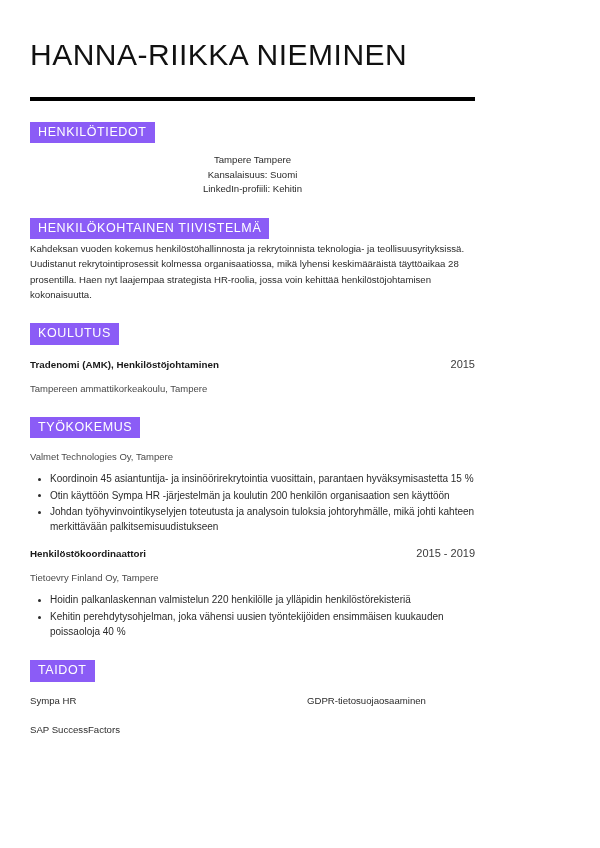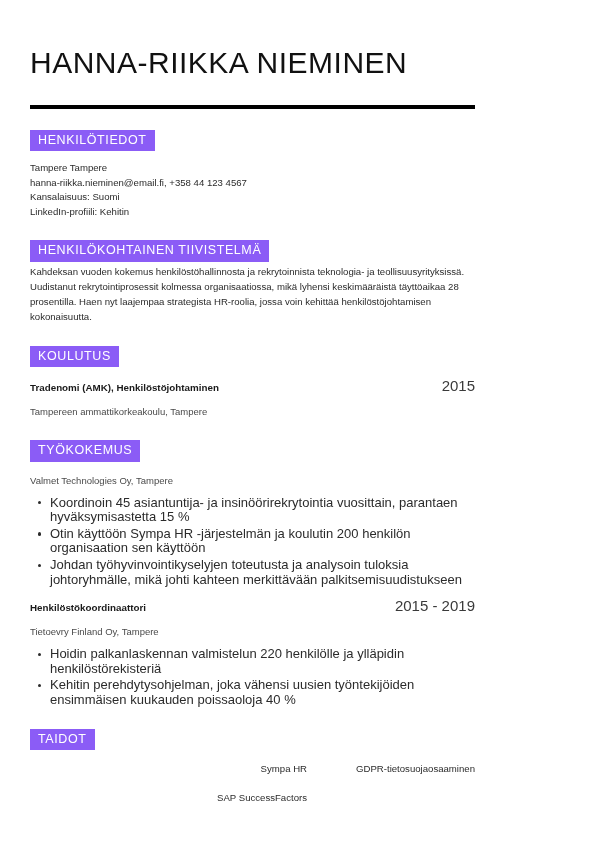--- a/index.html
+++ b/index.html
@@ -15,21 +15,21 @@
     -webkit-font-smoothing: antialiased;
     overflow: hidden;
   }
 
   .page {
     position: relative;
     width: 505px;
     height: 848px;
     background: #ffffff;
     box-sizing: border-box;
-    padding: 8px 30px;
+    padding: 0 30px;
   }
 
   
   .cv-name {
     margin: 0;
     padding-top: 38px;
     font-size: 30px;
     font-weight: 400;
     letter-spacing: 0.5px;
     line-height: 1.15;
@@ -59,20 +59,21 @@
     padding: 4px 8px 5px 8px;
     line-height: 1;
     white-space: nowrap;
   }
 
   
   .body-line {
     font-size: 9.6px;
     line-height: 14.4px;
     color: #2b2b2b;
+    text-align: center;
   }
   .contact-block {
     margin-top: 10px;
   }
   .contact-block .body-line {
     font-size: 9.6px;
     line-height: 14.6px;
   }
 
   .summary-block {
@@ -94,21 +95,21 @@
     justify-content: space-between;
     gap: 26px;
   }
   .entry-title {
     font-size: 9.8px;
     font-weight: 700;
     color: #1a1a1a;
     line-height: 14px;
   }
   .entry-date {
-    font-size: 15px;
+    font-size: 11px;
     font-weight: 400;
     color: #3a3a3a;
     line-height: 14px;
     white-space: nowrap;
     text-align: right;
   }
   .entry-sub {
     font-size: 9.5px;
     color: #4a4a4a;
     line-height: 14px;
@@ -117,21 +118,21 @@
 
   
   ul.bullets {
     list-style: none;
     margin: 8px 0 0 0;
     padding: 0 0 0 0;
   }
   ul.bullets li {
     position: relative;
     padding-left: 20px;
-    font-size: 13px;
+    font-size: 10px;
     line-height: 14.6px;
     color: #2b2b2b;
     margin-bottom: 2px;
     max-width: 540px;
   }
   ul.bullets li::before {
     content: "";
     position: absolute;
     left: 8px;
     top: 5.6px;
@@ -146,36 +147,34 @@
     margin-top: 12px;
     display: grid;
     grid-template-columns: 277px 1fr;
     row-gap: 15px;
     column-gap: 0;
   }
   .skill-item {
     font-size: 9.6px;
     line-height: 14px;
     color: #2b2b2b;
-    text-align: right;
   }
 </style>
 </head>
 <body>
 
 <div class="page">
 
   <h1 class="cv-name">HANNA-RIIKKA NIEMINEN</h1>
   <div class="name-rule"></div>
 
   <div class="section">
     <div class="section-heading">HENKILÖTIEDOT</div>
     <div class="contact-block">
       <div class="body-line">Tampere Tampere</div>
-      <div class="body-line">hanna-riikka.nieminen@email.fi, +358 44 123 4567</div>
       <div class="body-line">Kansalaisuus: Suomi</div>
       <div class="body-line">LinkedIn-profiili: Kehitin</div>
     </div>
   </div>
 
   <div class="section">
     <div class="section-heading">HENKILÖKOHTAINEN TIIVISTELMÄ</div>
     <div class="summary-block">Kahdeksan vuoden kokemus henkilöstöhallinnosta ja rekrytoinnista teknologia- ja teollisuusyrityksissä. Uudistanut rekrytointiprosessit kolmessa organisaatiossa, mikä lyhensi keskimääräistä täyttöaikaa 28 prosentilla. Haen nyt laajempaa strategista HR-roolia, jossa voin kehittää henkilöstöjohtamisen kokonaisuutta.</div>
   </div>
 

